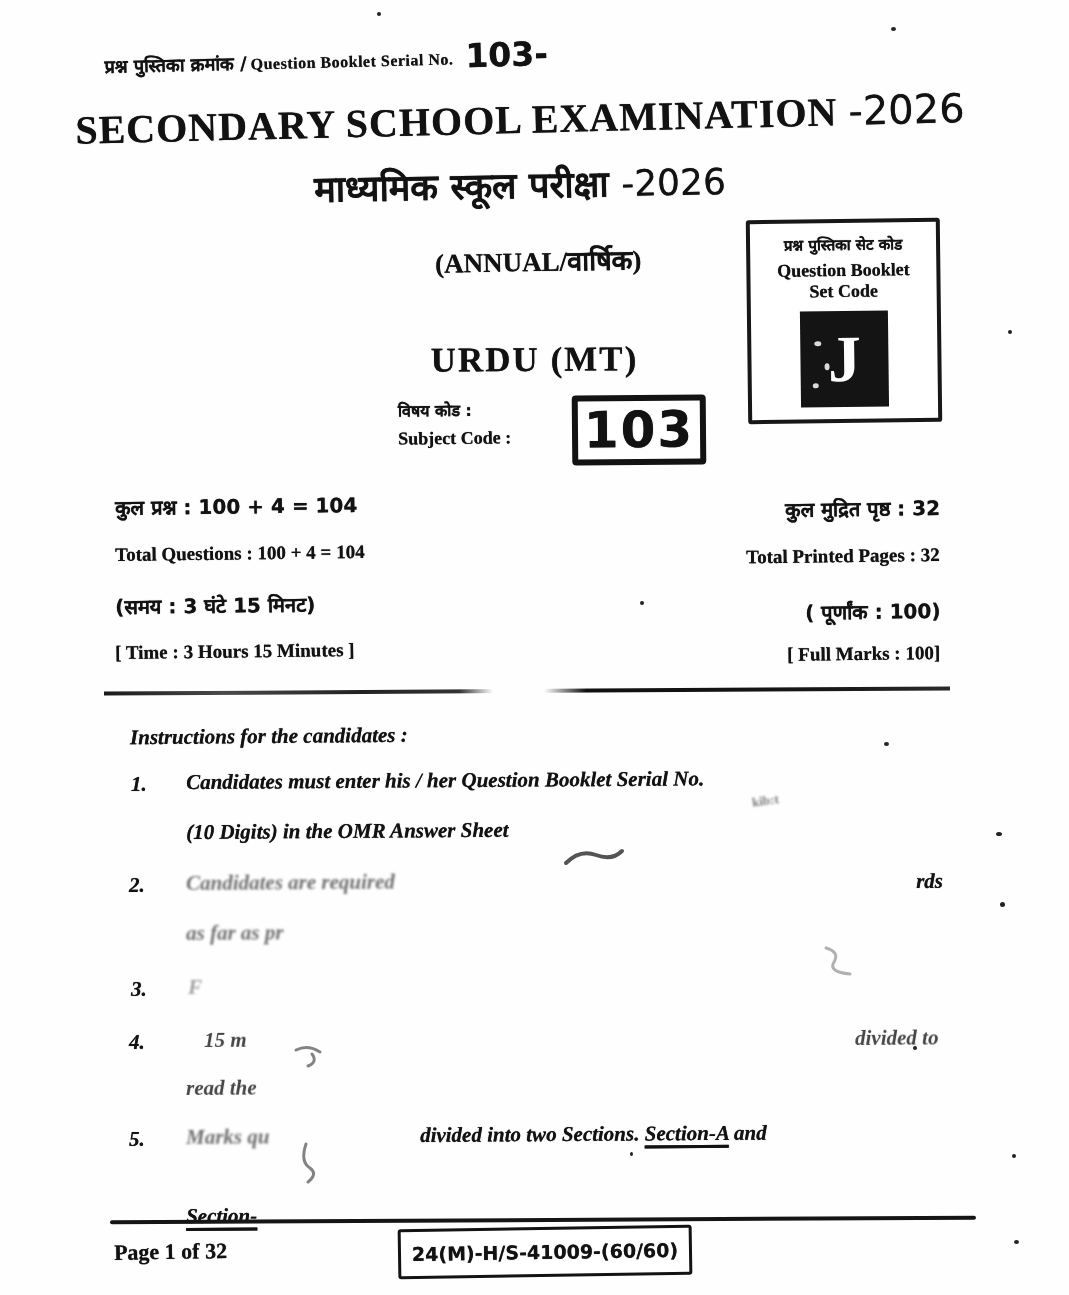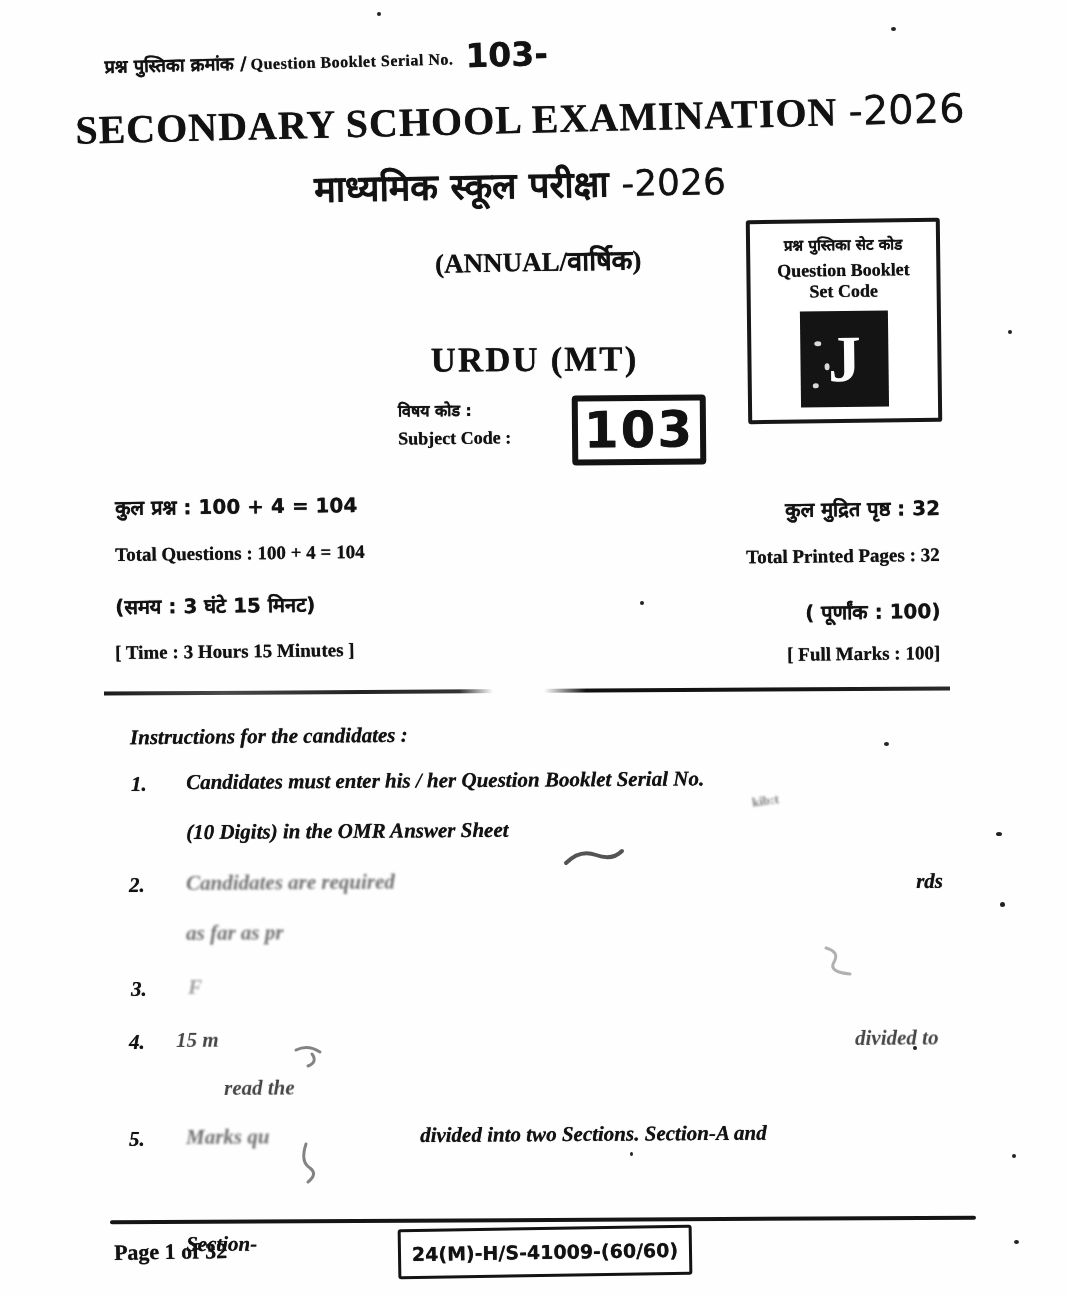--- a/index.html
+++ b/index.html
@@ -51,21 +51,21 @@
   .divider{left:104px;top:689px;width:846px;height:4px;transform:rotate(-.35deg);
     background:linear-gradient(90deg,#1a1a1a 0%,#4a4a4a 14%,#222 30%,#333 42%,rgba(0,0,0,0) 46%,rgba(0,0,0,0) 52%,#101010 57%,#161616 84%,#2a2a2a 100%);}
   .bottomline{left:110px;top:1218px;width:866px;height:4px;background:#151515;transform:rotate(-.3deg);border-radius:2px;}
   
   .ihead{left:130px;top:724px;font-weight:bold;font-style:italic;font-size:21px;transform:rotate(-.5deg);}
   .inum{font-weight:bold;font-style:italic;font-size:21px;}
   .iline{font-weight:bold;font-style:italic;font-size:21px;white-space:nowrap;transform:rotate(-.4deg);transform-origin:left top;}
   .fade1{color:#2c2c2c;filter:blur(.5px);opacity:.88;}
   .fade2{color:#3a3a3a;filter:blur(.8px);opacity:.72;}
   .fade3{color:#555;filter:blur(1.1px);opacity:.55;}
-  .uline{text-decoration-thickness:3px;text-underline-offset:5px;margin-top:28px;}
+  .uline{text-decoration:underline;text-decoration-thickness:3px;text-underline-offset:5px;}
   
   .fpage{left:114px;top:1239px;font-weight:bold;font-size:22px;transform:rotate(-1deg);}
   .fcode{left:398px;top:1227px;width:288px;height:44px;border:3px solid #131313;border-radius:3px;
     display:flex;align-items:center;justify-content:center;font-family:"DejaVu Sans",sans-serif;
     font-weight:bold;font-size:19px;transform:rotate(-.9deg);background:#fff;}
   
   .speck{background:#222;border-radius:50%;}
   .smudge{filter:blur(1px);opacity:.7;color:#444;font-size:13px;font-weight:bold;transform:rotate(-8deg);}
   .squiggle{filter:blur(.6px);opacity:.8;}
 </style>
@@ -131,23 +131,23 @@
 
   <div class="abs inum ink" style="left:129px;top:873px;">2.</div>
   <div class="abs iline fade2" style="left:186px;top:871px;">Candidates are required</div>
   <div class="abs iline ink" style="left:916px;top:869px;">rds</div>
   <div class="abs iline fade2" style="left:186px;top:921px;">as far as pr</div>
 
   <div class="abs inum ink" style="left:131px;top:977px;">3.</div>
   <div class="abs iline fade3" style="left:188px;top:975px;">F</div>
 
   <div class="abs inum ink" style="left:129px;top:1030px;">4.</div>
-  <div class="abs iline fade1" style="left:176px;top:1028px;text-align:center;">15 m</div>
+  <div class="abs iline fade1" style="left:204px;top:1028px;text-align:center;">15 m</div>
   <div class="abs iline fade1" style="left:855px;top:1026px;">divided to</div>
-  <div class="abs iline fade1" style="left:186px;top:1076px;margin-left:38px;">read the</div>
+  <div class="abs iline fade1" style="left:186px;top:1076px;">read the</div>
 
   <div class="abs inum ink" style="left:129px;top:1127px;">5.</div>
   <div class="abs iline fade2" style="left:186px;top:1125px;">Marks qu</div>
   <div class="abs iline ink" style="left:420px;top:1123px;">
     <span>divided into two Sections.</span>
     <span class="uline">Section-A</span>
     <span>and</span>
   </div>
   <div class="abs iline ink uline" style="left:186px;top:1204px;">Section-</div>
 

